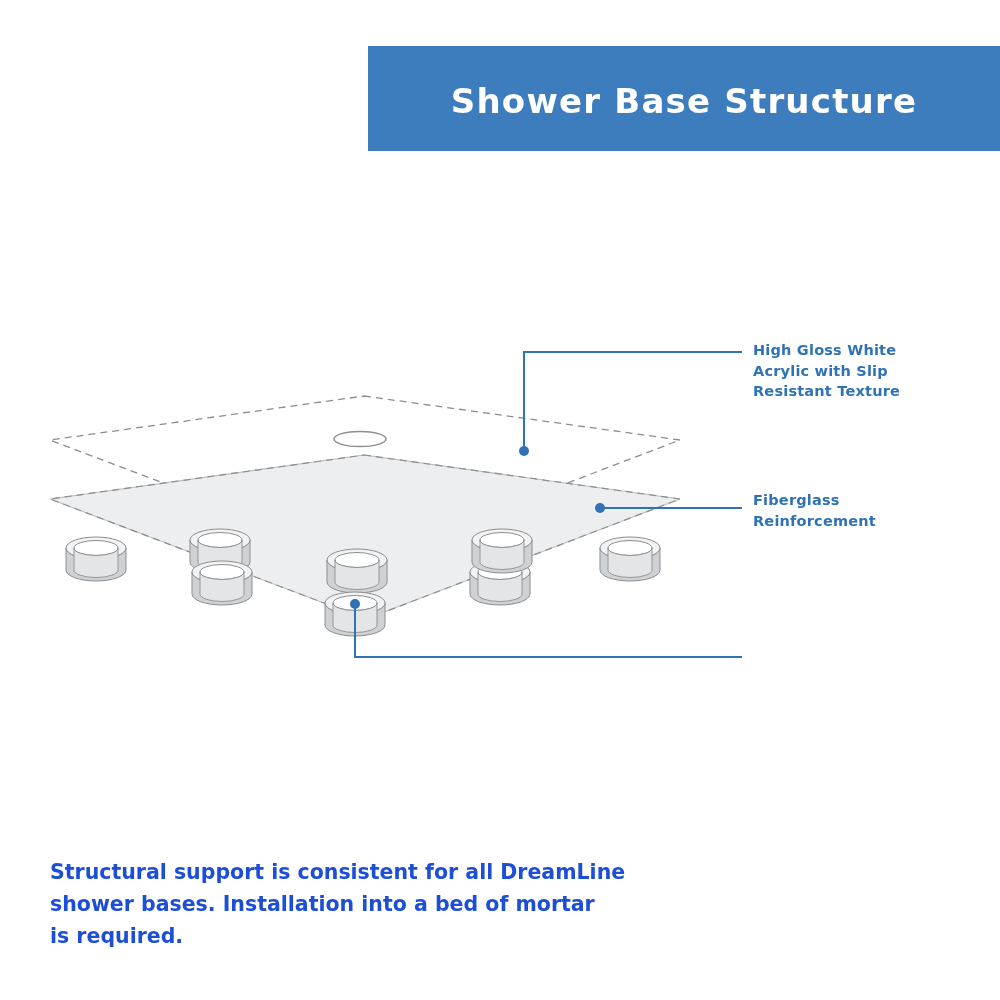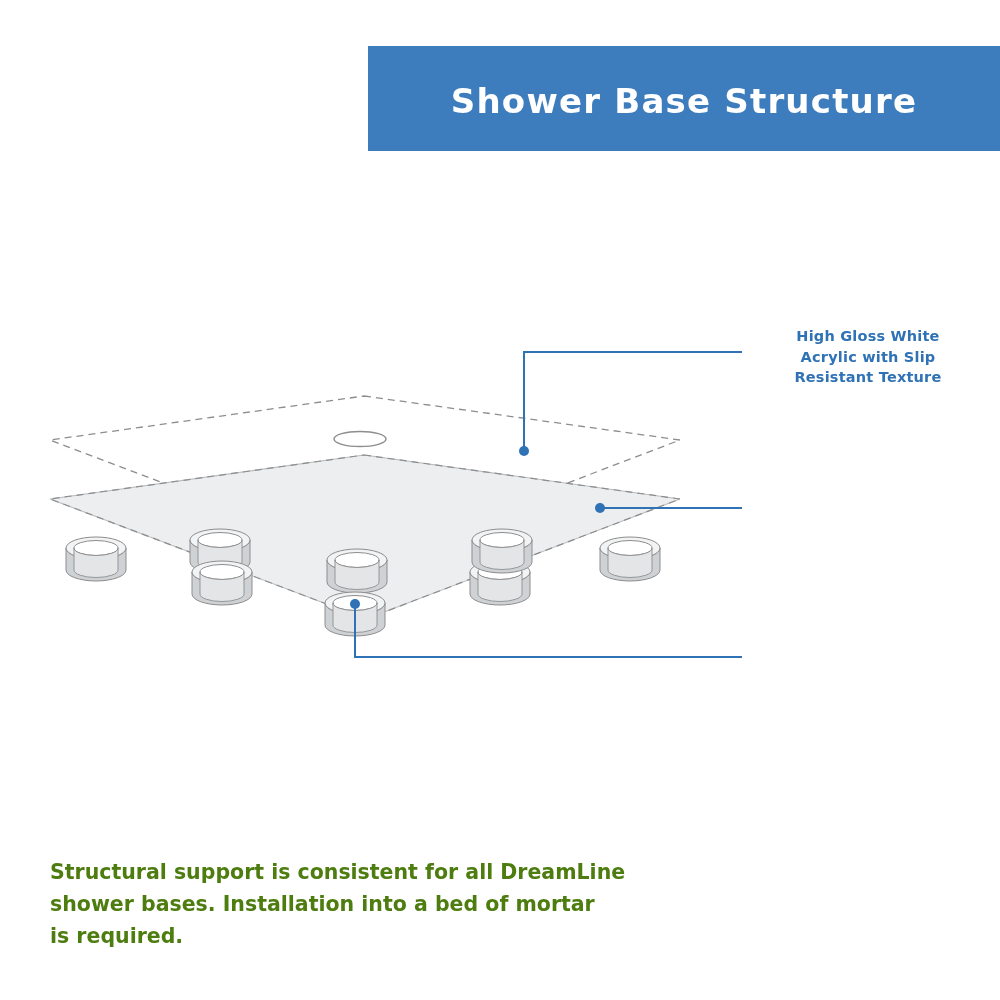--- a/index.html
+++ b/index.html
@@ -53,31 +53,31 @@
   .callout {
     position: absolute;
     color: #2f72b5;
     font-size: 14.5px;
     font-weight: bold;
     line-height: 1.42;
     letter-spacing: 0.2px;
     white-space: pre-line;
     font-family: "DejaVu Sans", sans-serif;
   }
-  #callout-acrylic { left: 753px; top: 326px; width: 230px; text-align: center; }
+  #callout-acrylic { left: 753px; top: 340px; width: 230px; }
   #callout-fiberglass { left: 753px; top: 490px; width: 230px; }
   #callout-support { left: 753px; top: 631px; width: 230px; }
 
   
   .footer-note {
     position: absolute;
     left: 50px;
     top: 857px;
     width: 660px;
-    color: #4d7c0f;
+    color: #1d4ed8;
     font-size: 20.5px;
     font-weight: bold;
     line-height: 1.55;
     white-space: pre-line;
     font-family: "DejaVu Sans", sans-serif;
   }
 
   svg { display: block; }
 </style>
 </head>
@@ -170,19 +170,21 @@
 
       <path d="M355,604 L355,657 L742,657" fill="none" stroke="#2f72b5" stroke-width="2"></path>
       <circle cx="355" cy="604" r="5" fill="#2f72b5"></circle>
     </g>
   </svg>
 
   <div class="callout" id="callout-acrylic">High Gloss White
 Acrylic with Slip
 Resistant Texture</div>
 
+  <div class="callout" id="callout-fiberglass">Fiberglass
+Reinforcement</div>
 
 
   <div class="footer-note">Structural support is consistent for all DreamLine
 shower bases. Installation into a bed of mortar
 is required.</div>
 
 </div>
 
 </body></html>

